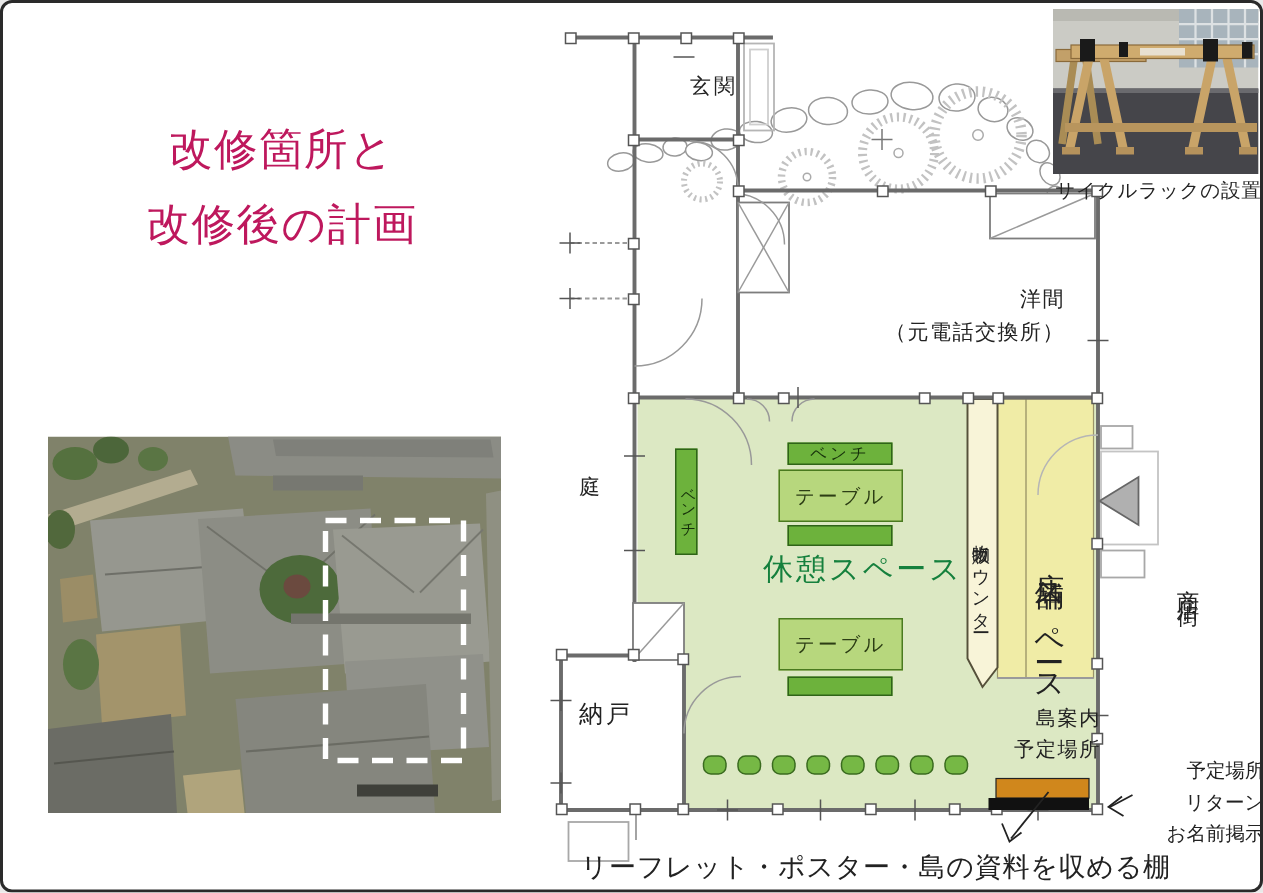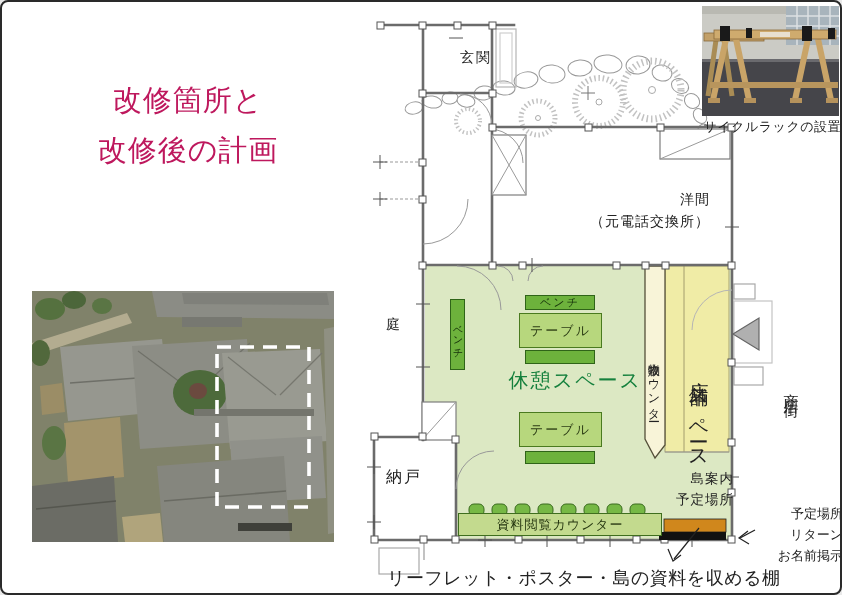--- a/index.html
+++ b/index.html
@@ -325,21 +325,20 @@
   <div class="furn benchstrip" style="left:523px;top:293px;width:70px;height:15px;">ベンチ</div>
   <div class="furn tablebox" style="left:517px;top:311px;width:83px;height:35px;">テーブル</div>
   <div class="furn benchstrip" style="left:523px;top:348px;width:70px;height:14px;"></div>
   <div class="furn tablebox" style="left:517px;top:410px;width:83px;height:35px;">テーブル</div>
   <div class="furn benchstrip" style="left:523px;top:449px;width:70px;height:13px;"></div>
 
   <div id="goods-label" class="lbl v">物販カウンター</div>
   <div id="store-label" class="lbl v">店舗スペース</div>
   <div id="shotengai" class="lbl v">商店街</div>
 
-  <div id="reading-counter" class="furn">資料閲覧カウンター</div>
 
   <div id="island-label" class="lbl">
     <div>島案内</div>
     <div>予定場所</div>
   </div>
 
   <div id="name-return" class="lbl">
     <div>予定場所</div>
     <div>リターン</div>
     <div>お名前掲示</div>

